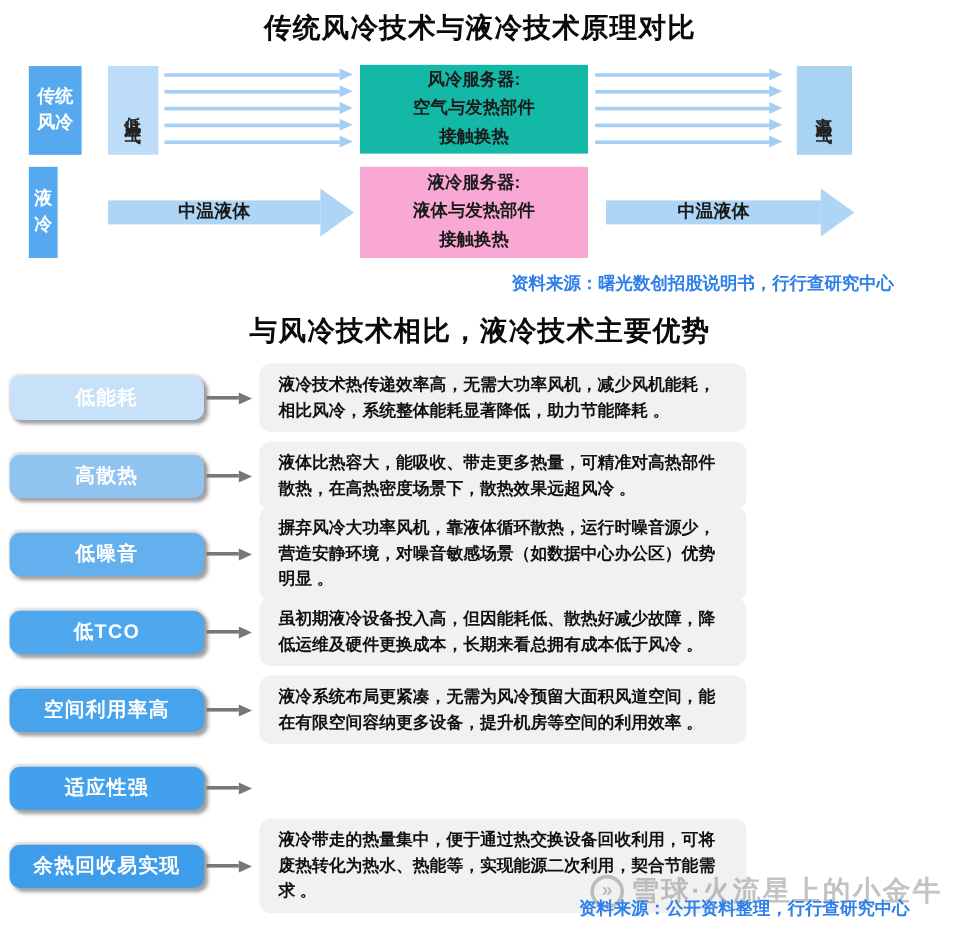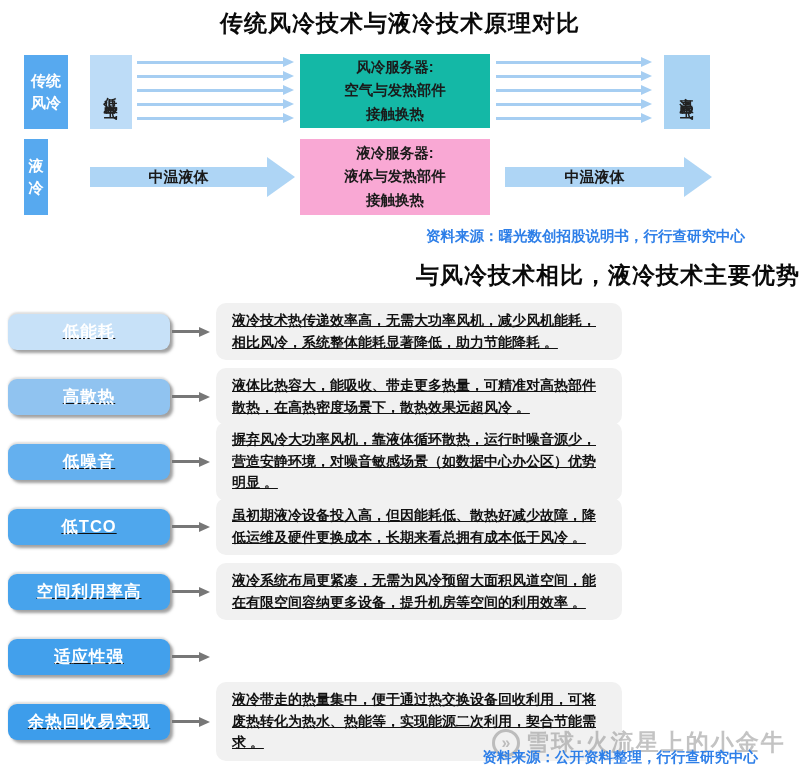--- a/index.html
+++ b/index.html
@@ -1,21 +1,21 @@
 <!DOCTYPE html>
 <html><head>
 <meta charset="utf-8">
 <style>
   html,body{margin:0;padding:0;background:#fff;}
   .page{position:relative;width:800px;height:775px;background:#fff;overflow:hidden;
         font-family:"Liberation Sans","DejaVu Sans",sans-serif;color:#111;}
   .title{position:absolute;left:0;right:0;text-align:center;font-weight:800;
          font-size:23px;color:#0a0a0a;margin:0;letter-spacing:1px;}
   .t1{top:8px;}
-  .t2{top:260px;text-align:right;}
+  .t2{top:260px;}
 
   
   .diagram{position:absolute;top:48px;left:0;width:800px;height:180px;}
   .box{position:absolute;display:flex;align-items:center;justify-content:center;
        text-align:center;box-sizing:border-box;}
   .label-box{color:#fff;font-weight:700;font-size:15px;line-height:1.5;padding:5px 2px;}
   .air-label{left:24px;top:7px;width:44px;height:74px;}
   .liquid-label{left:24px;top:91px;width:24px;height:76px;}
   .vert-box{font-weight:700;font-size:14px;color:#222;letter-spacing:3px;}
   .vert-box span{writing-mode:vertical-rl;text-orientation:upright;}
@@ -56,21 +56,21 @@
   .source1{top:227px;right:55px;}
   .source2{top:748px;right:42px;}
   .watermark{position:absolute;top:727px;left:492px;display:flex;align-items:center;
              gap:6px;color:rgba(135,135,135,0.5);}
   .wm-logo{width:22px;height:22px;border:3px solid rgba(135,135,135,0.5);
            border-radius:50%;display:flex;align-items:center;justify-content:center;
            font-size:16px;font-weight:700;line-height:1;}
   .wm-text{font-size:23px;font-weight:700;letter-spacing:2px;white-space:nowrap;}
 
   
-  .advantages{position:absolute;top:299px;left:0;width:632px;text-decoration:underline;}
+  .advantages{position:absolute;top:299px;left:0;width:632px;}
   .adv-row{display:flex;align-items:center;height:65px;}
   .pill{flex:none;margin-left:8px;width:162px;height:36px;border-radius:9px;
         display:flex;align-items:center;justify-content:center;color:#fff;
         font-weight:700;font-size:16.5px;letter-spacing:1px;
         box-shadow:3px 3px 3px rgba(110,110,110,0.65),0 -2px 2px rgba(160,160,160,0.35);}
   .conn{flex:none;width:42px;display:flex;align-items:center;padding:0 2px;
         box-sizing:border-box;}
   .c-shaft{flex:1;height:3px;background:#777;}
   .c-head{width:0;height:0;border-top:5.5px solid transparent;
           border-bottom:5.5px solid transparent;border-left:11px solid #777;}

